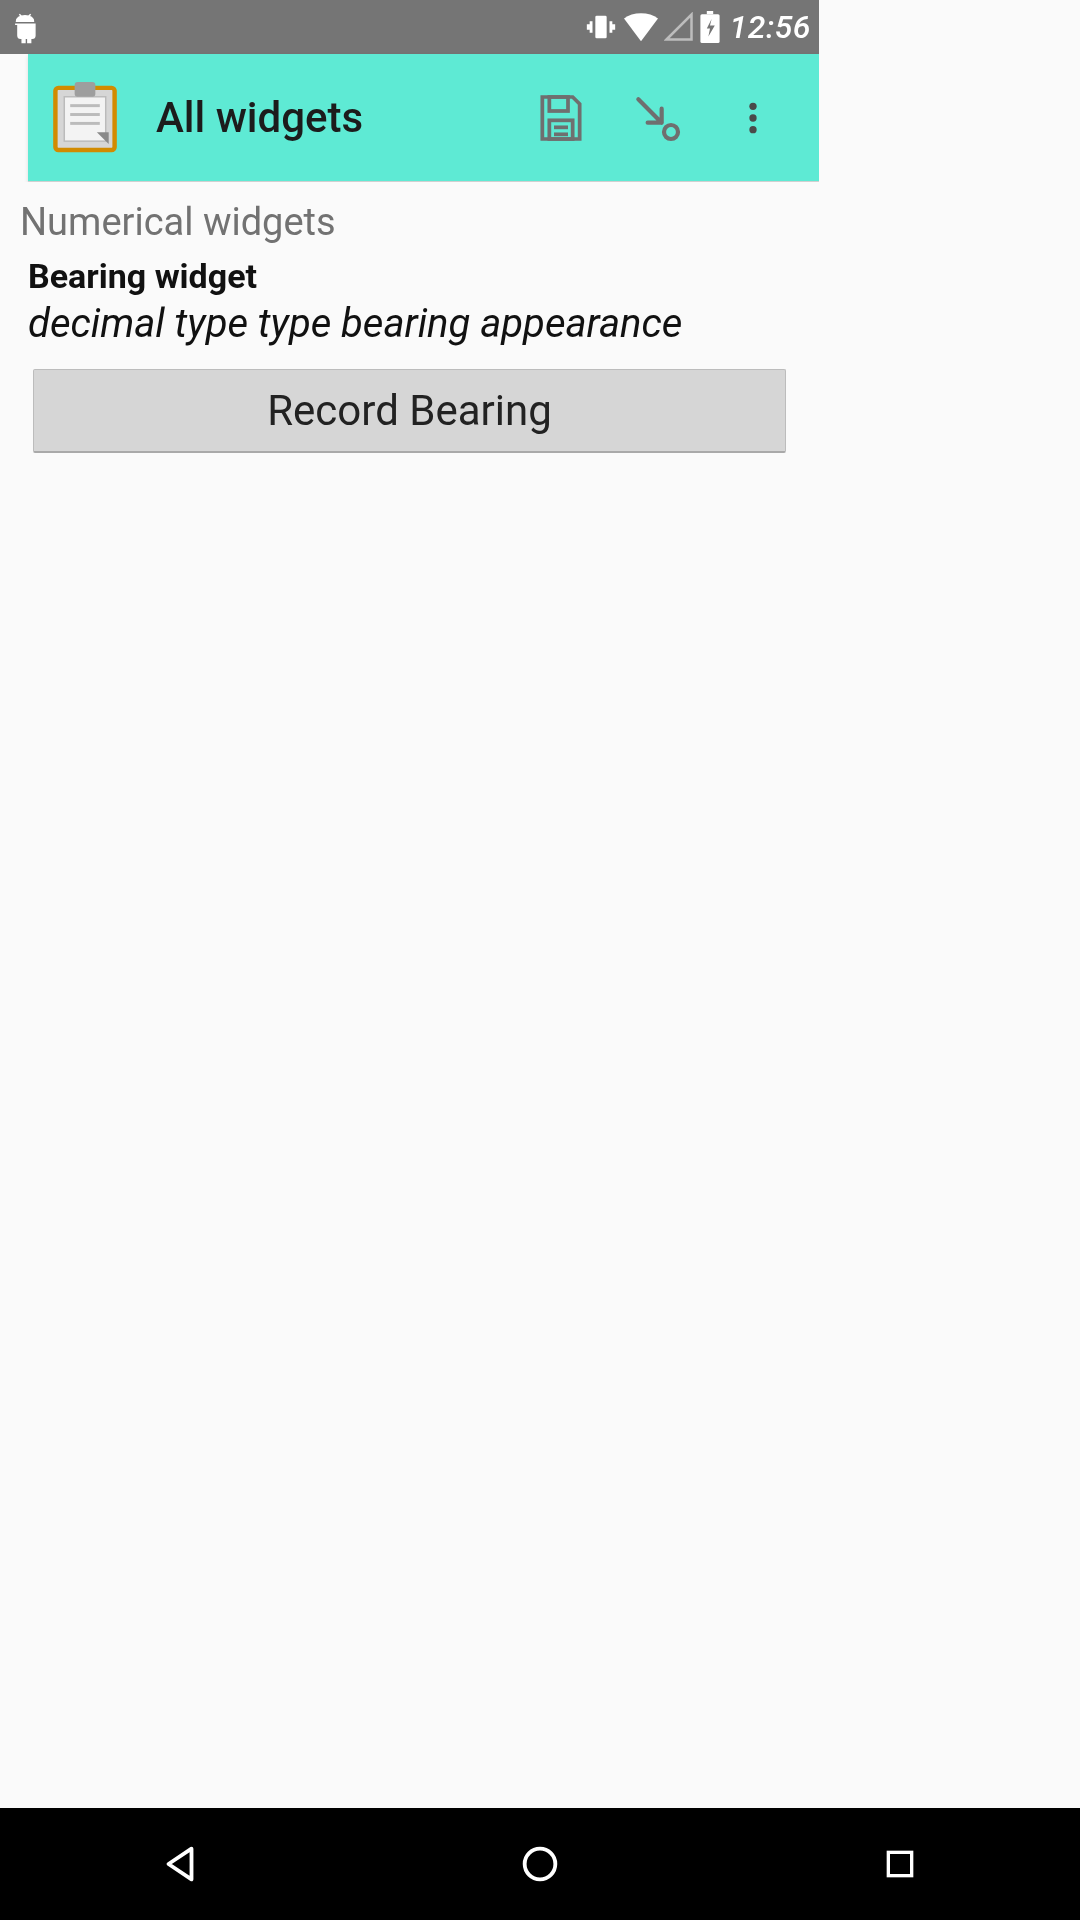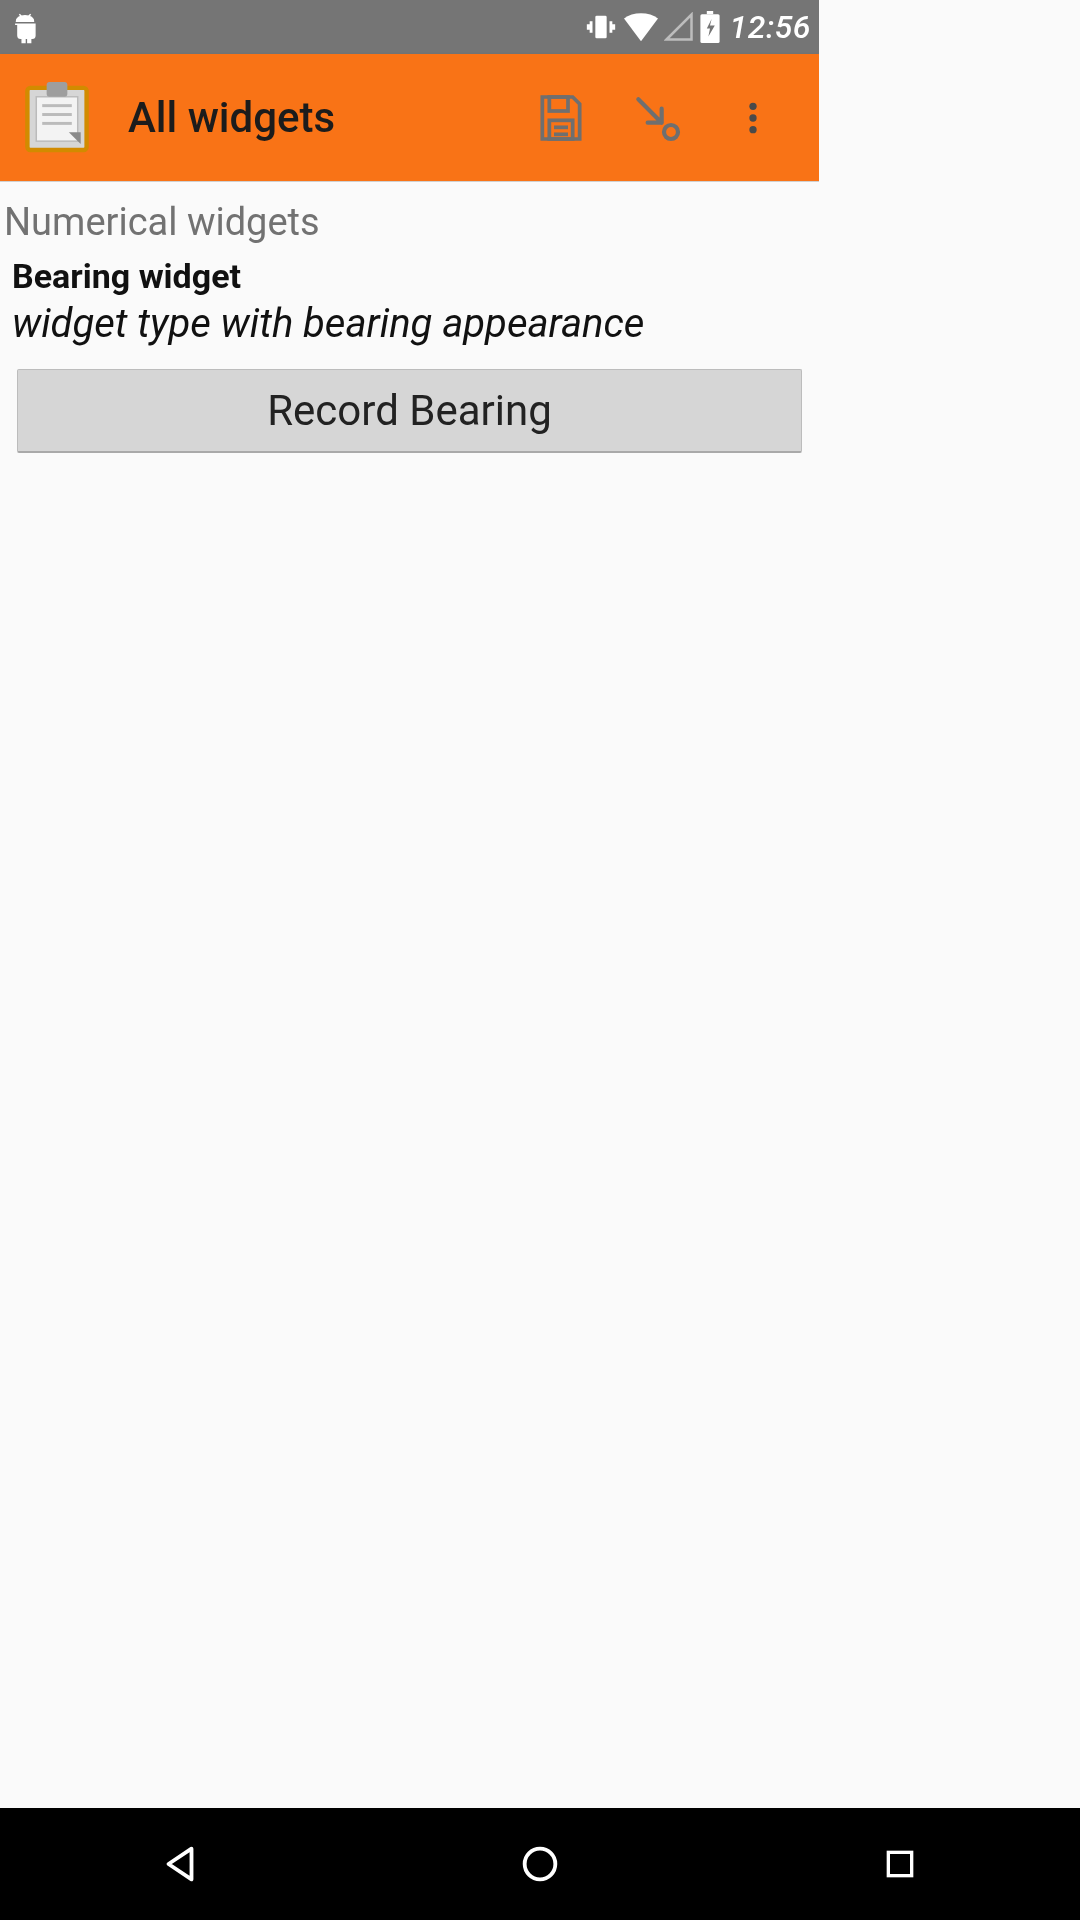--- a/index.html
+++ b/index.html
@@ -16,38 +16,39 @@
     color: #fff;
   }
   .status-left { display:flex; align-items:center; }
   .status-right { display:flex; align-items:center; gap: 6px; font-style: italic; }
   .clock { font-size: 32px; font-weight: 500; letter-spacing: 0.5px; margin-left: 4px; color:#fff;}
   .st-icon { display:inline-flex; align-items:center; justify-content:center; }
 
   
   .app-bar {
     height: 128px;
-    background: #f97316;
+    background: #5eead4;
     display: flex;
     align-items: center;
     padding: 0 18px 0 24px;
     border-bottom: 1px solid #d0d0d0;
     box-shadow: 0 2px 4px rgba(0,0,0,0.12);
+    margin-left: 28px;
   }
   .app-title {
     font-size: 42px;
     font-weight: 500;
     color: #1c1c1c;
     flex: 1;
     margin-left: 38px;
   }
   .app-action { width: 96px; height: 96px; display:flex; align-items:center; justify-content:center; }
 
   
-  .content { padding: 8px 4px; background:#fafafa; }
+  .content { padding: 8px 20px; background:#fafafa; }
   .group-label {
     font-size: 38px;
     color: #727272;
     padding: 10px 0 4px 0;
   }
   .question-title {
     font-size: 34px;
     font-weight: 700;
     color: #111;
     padding: 8px 8px 0 8px;
@@ -152,21 +153,21 @@
       <circle cx="12" cy="5" r="2.2"></circle>
         <circle cx="12" cy="12" r="2.2"></circle>
         <circle cx="12" cy="19" r="2.2"></circle>
     </svg>
   </div>
 </div>
 
 <div class="content">
   <div class="group-label">Numerical widgets</div>
   <div class="question-title">Bearing widget</div>
-  <div class="question-hint">widget type with bearing appearance</div>
+  <div class="question-hint">decimal type type bearing appearance</div>
   <div class="big-button">
     <span>Record Bearing</span>
   </div>
 </div>
 
 <div class="nav-bar">
   <div class="nav-btn">
     <svg width="46" height="46" viewBox="0 0 24 24" fill="none" stroke="#fff" stroke-width="2" stroke-linejoin="round" stroke-linecap="round">
         <path d="M18 4 L6 12 L18 20 Z" fill="none"></path>
       </svg>

